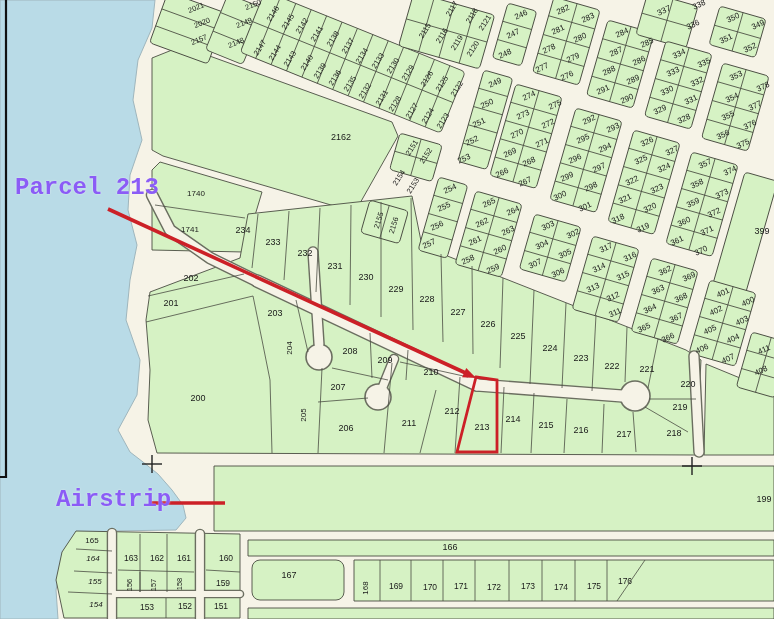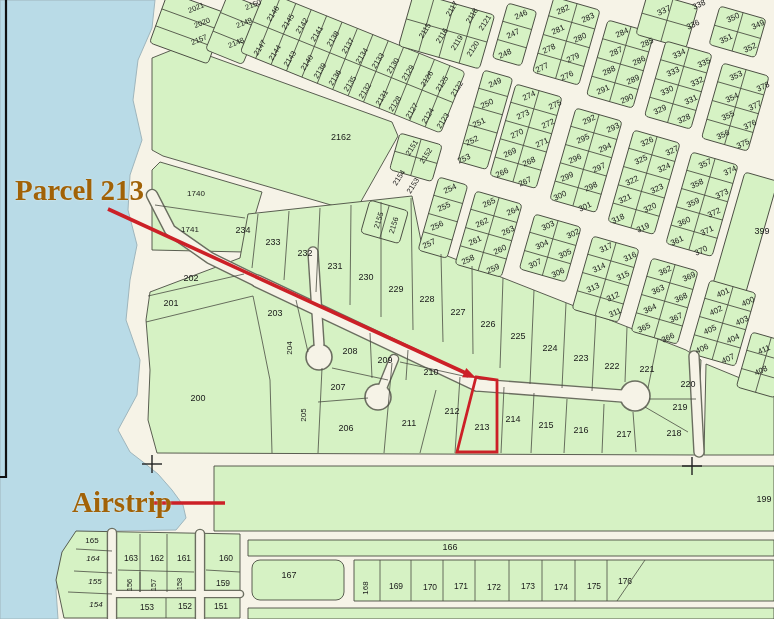--- a/index.html
+++ b/index.html
@@ -1,23 +1,23 @@
 <!DOCTYPE html>
 <html><head>
 <meta charset="utf-8">
 <style>
   html,body{margin:0;padding:0;}
   #stage{position:relative;width:774px;height:619px;overflow:hidden;
          font-family:"Liberation Sans",sans-serif;background:#f6f3e7;}
   #map{position:absolute;left:0;top:0;}
-  .callout{position:absolute;font-weight:bold;font-size:29px;color:#a16207;
-           font-family:Liberation Serif, serif;letter-spacing:0px;
+  .callout{position:absolute;font-weight:bold;font-size:24px;color:#8b5cf6;
+           font-family:Liberation Mono, monospace;letter-spacing:0px;
            text-shadow:0 0 2px rgba(255,255,255,.6);white-space:nowrap;}
   #callout-parcel{left:15px;top:174px;}
-  #callout-airstrip{left:72px;top:486px;}
+  #callout-airstrip{left:56px;top:486px;}
 </style>
 </head>
 <body>
 
 <div id="stage">
   <svg id="map" width="774" height="619" viewBox="0 0 774 619">
       <rect x="0" y="0" width="774" height="619" fill="#f6f3e7"></rect>
       <polygon points="0,0 155,0 152,28 138,60 133,100 142,140 130,175 128,210 137,245 130,280 126,320 140,360 137,395 118,430 130,452 143,462 158,474 172,490 183,505 186,518 176,530 110,531 80,538 62,560 56,590 58,619 0,619" fill="#b9dbe7" stroke="#9fb6bd" stroke-width="1"></polygon>
       <polygon points="152,58 182,46 392,122 398,136 355,212 163,156 152,150" fill="#d6f2c4" stroke="#4a4d42" stroke-width="0.9" stroke-linejoin="round"></polygon>
       <polygon points="160,162 262,192 244,252 152,250 152,170" fill="#d6f2c4" stroke="#4a4d42" stroke-width="0.9" stroke-linejoin="round"></polygon>

